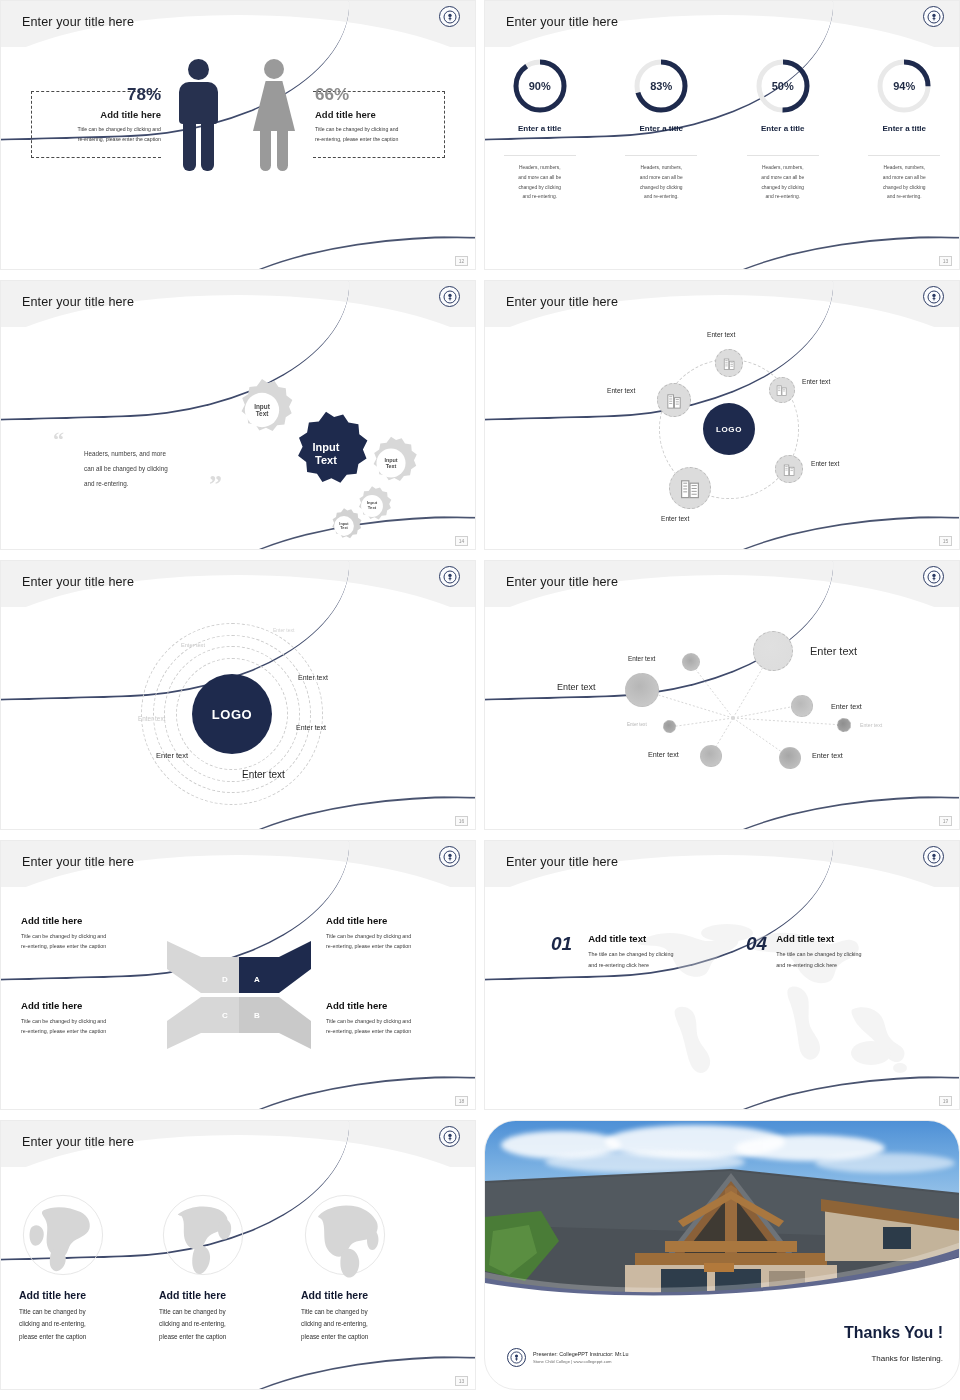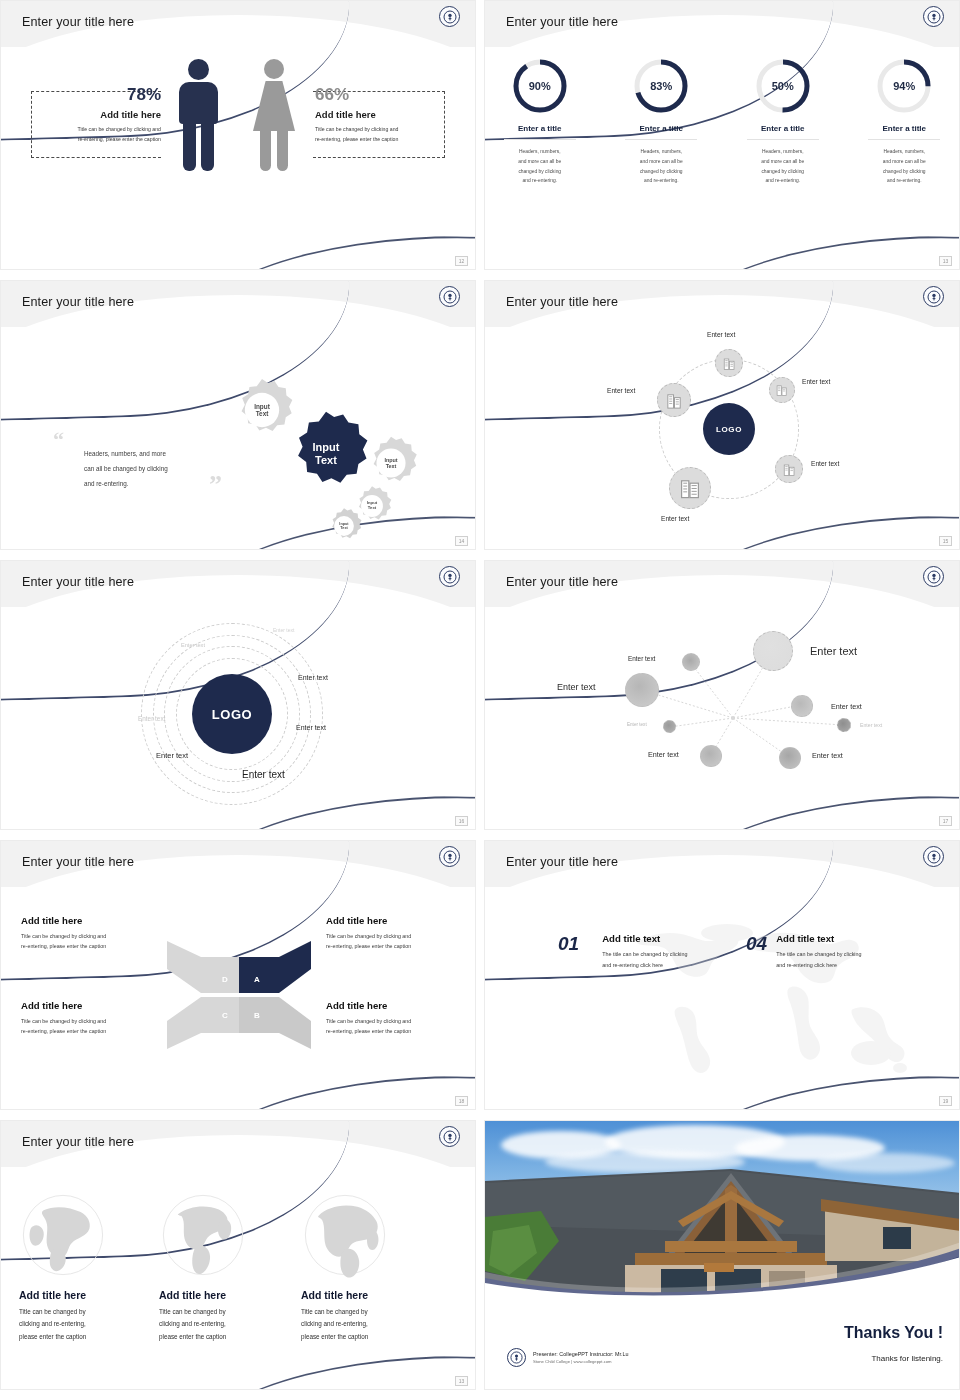--- a/index.html
+++ b/index.html
@@ -86,21 +86,21 @@
 
   
   .donut-row { position:absolute; left:0; top:10px; width:100%;
     display:flex; justify-content:space-around;gap:12px; }
   .donut-col { width:100px; text-align:center; }
   .donut { position:relative; width:58px; height:58px; margin:0 auto; }
   .donut svg { display:block; transform:rotate(-90deg); }
   .donut-lbl { position:absolute; inset:0; display:flex; align-items:center;
     justify-content:center; font-size:11px; font-weight:bold; color:#1f2a44; }
   .donut-title { font-size:8px; font-weight:bold; color:#14203c; margin-top:9px;
-    padding-bottom:6px; border-bottom:1px solid #e2e2e2; display:inline-block;
+    padding-bottom:22px; border-bottom:1px solid #e2e2e2; display:inline-block;
     min-width:72px; }
   .donut-desc { font-size:4.9px; color:#4c4c4c; line-height:2.0; margin-top:7px; }
 
   
   .gear { position:absolute; }
   .gear-text { position:absolute; inset:0; display:flex; flex-direction:column;
     align-items:center; justify-content:center; text-align:center;
     color:#4a4a4a; font-weight:bold; line-height:1.15; }
   .gear-main .gear-text { color:#ffffff; }
   .quote { position:absolute; color:#dcdcdc; font-weight:bold; font-family:"Liberation Serif", serif; }
@@ -137,21 +137,21 @@
   .num { font-size:19px; font-style:italic; font-weight:bold; color:#1b2748; }
   .s8-h { font-size:9.6px; font-weight:bold; color:#111; }
   .s8-p { font-size:5.4px; color:#3b3b3b; line-height:2.0; margin-top:5px; }
 
   
   .globe-col { position:absolute; width:130px; }
   .g-h { font-size:10.5px; font-weight:bold; color:#10172e; margin-top:6px; }
   .g-p { font-size:6.3px; color:#2f2f2f; line-height:1.95; margin-top:5px; }
 
   
-  .s10 { background:#fff; position:relative; overflow:hidden; }
+  .s10 { background:#fff; position:relative; overflow:hidden;border-radius:32px; }
   .photo { position:absolute; left:0; top:0; width:100%; height:175px; overflow:hidden; }
   .sky { position:absolute; inset:0;
     background:linear-gradient(#4e90d6 0%, #7fb4e4 30%, #a9ccec 55%, #cfe0f0 75%, #dfe9f2 100%); }
   .cloud { position:absolute; background:#ffffff; border-radius:50%; filter:blur(2.4px); opacity:.85; }
   .thanks-wrap { position:absolute; right:16px; bottom:26px; text-align:right; }
   .thanks-t { font-size:16px; font-weight:bold; color:#15203f; }
   .thanks-s { font-size:8px; color:#1c1c1c; margin-top:12px; }
   .foot-wrap { position:absolute; left:22px; bottom:22px; display:flex; align-items:center; gap:7px; }
   .foot-seal { width:19px; height:19px; border-radius:50%; border:1.2px solid #2b3a63; background:#fff;
     display:flex;align-items:center;justify-content:center; flex:0 0 auto;}
@@ -626,21 +626,21 @@
           <path d="M62 95c6-3 14 0 17 6 4 8 1 18 5 26 3 7 10 12 11 20 1 7-4 14-10 13-7-1-10-9-12-16-3-11-5-23-10-33-2-6-6-13-1-16z"></path>
           <path d="M140 26c14-7 32-8 47-4 10 3 18 9 28 9 8 0 13-5 21-4 7 1 10 8 6 13-5 6-14 7-19 13-4 5-3 12-8 15-9 5-20 1-27-6-6-6-8-15-15-19-9-5-23-3-33-6-4-1-5-9 0-11z"></path>
           <path d="M176 74c8-2 15 4 17 11 2 9-1 19 2 28 3 8 10 13 10 22 0 8-7 14-13 11-7-3-8-12-9-20-2-13-4-27-9-39-2-5-3-12 2-13z"></path>
           <path d="M238 96c10-4 22-1 28 7 5 7 4 17 10 23 4 5 11 6 13 12 2 6-3 12-9 11-8-2-12-10-17-17-6-8-15-13-21-21-3-5-8-13-4-15z"></path>
           <ellipse cx="256" cy="140" rx="20" ry="12"></ellipse>
           <ellipse cx="285" cy="155" rx="7" ry="5"></ellipse>
           <ellipse cx="112" cy="20" rx="26" ry="9"></ellipse>
         </g>
       </svg>
 
-      <div style="position:absolute;left:73px;top:46px;display:flex;gap:23px;">
+      <div style="position:absolute;left:66px;top:46px;display:flex;gap:16px;">
         <div class="num">01</div>
         <div>
           <div class="s8-h">Add title text</div>
           <div class="s8-p">
             <div>The title can be changed by clicking</div>
             <div>and re-entering click here</div>
           </div>
         </div>
       </div>
 

